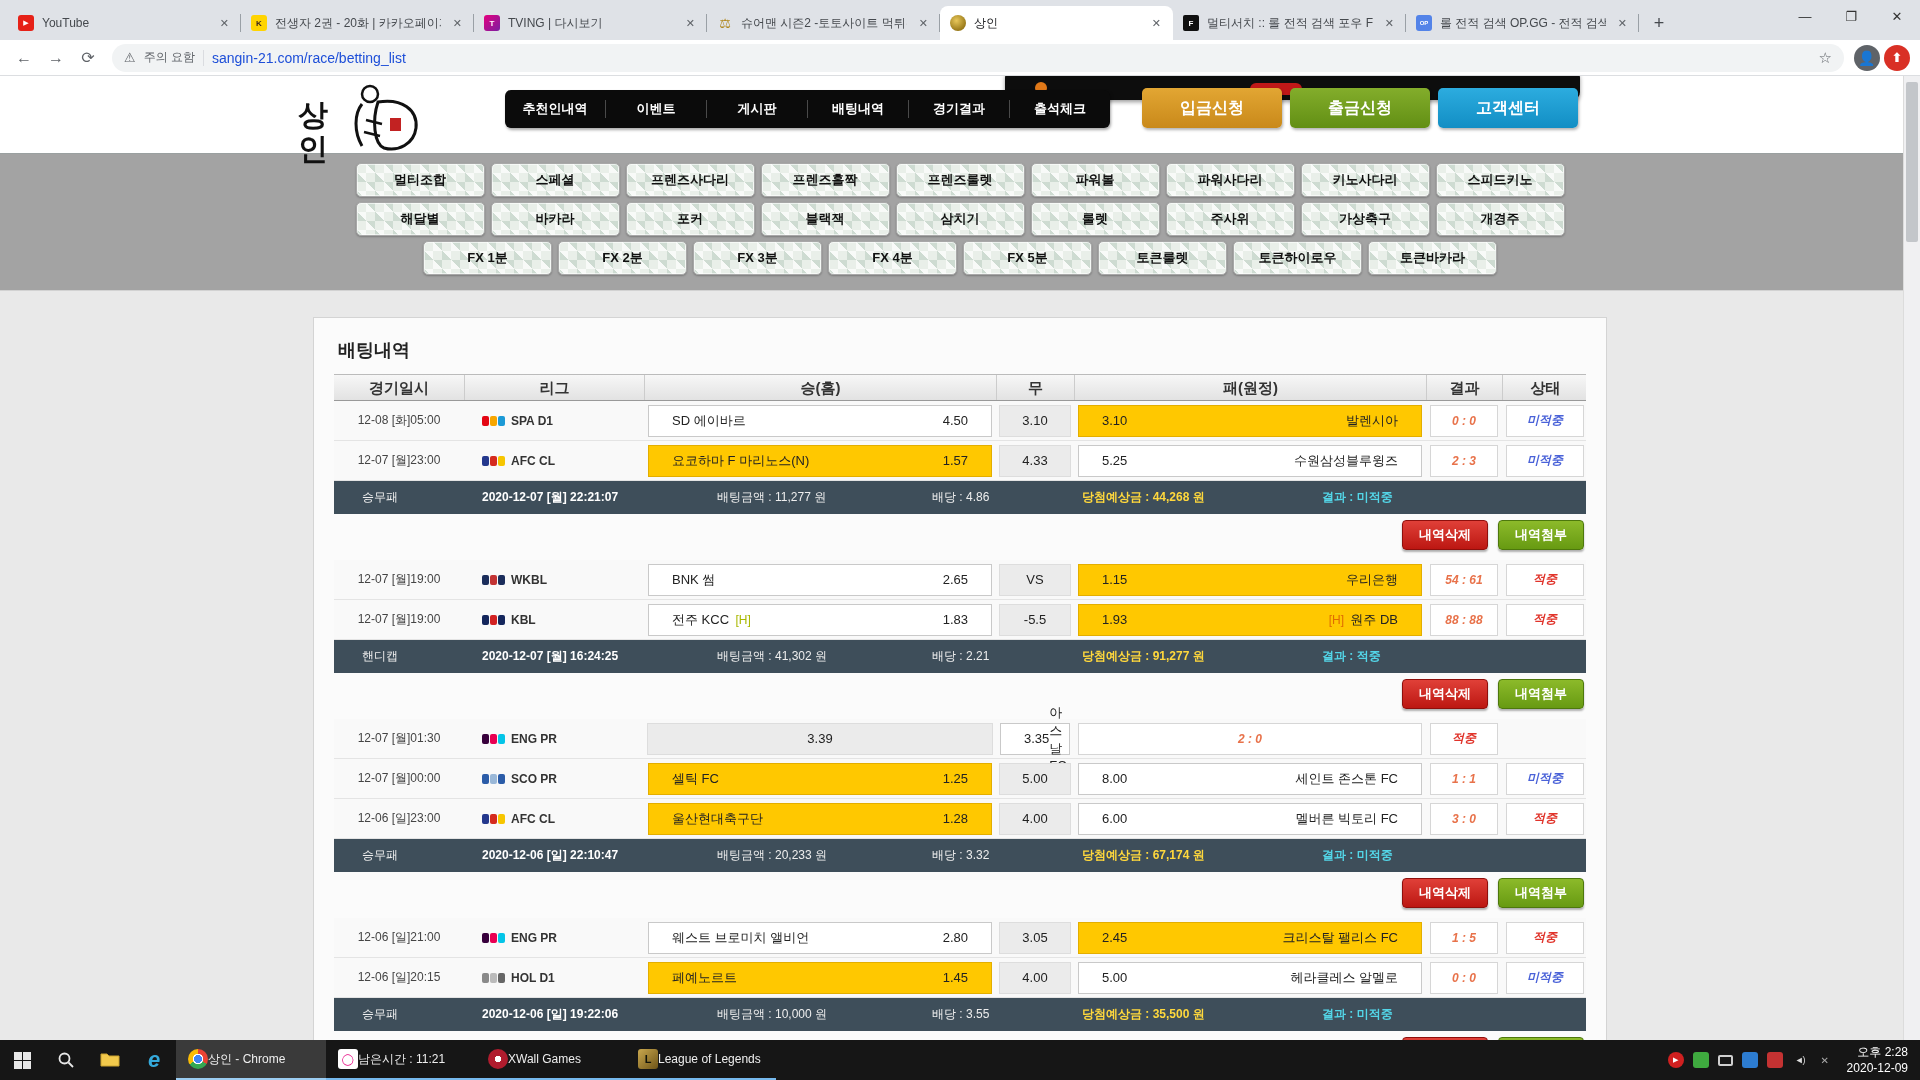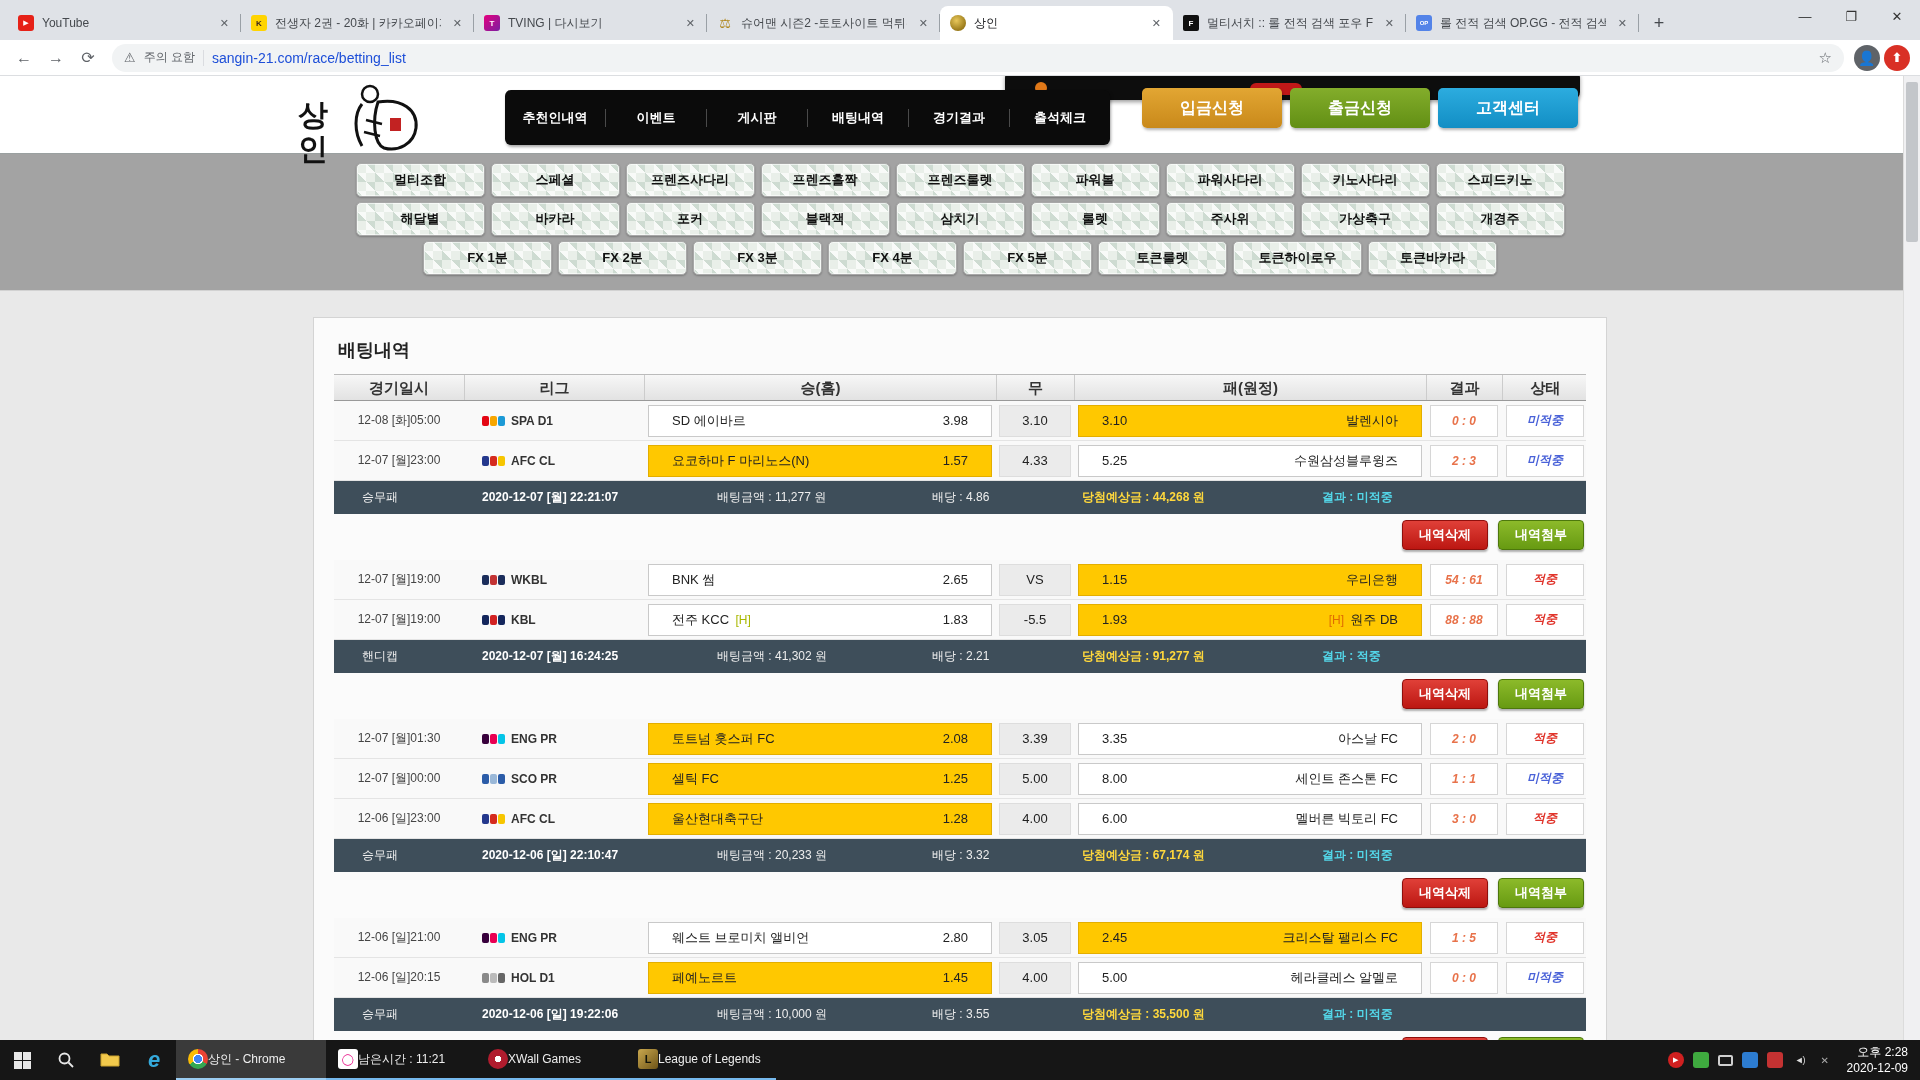--- a/index.html
+++ b/index.html
@@ -40,21 +40,21 @@
   .page { position:relative; height:964px; overflow:hidden; background:#e9e9e9; }
   .vscroll { position:absolute; right:0; top:0; bottom:0; width:17px; background:#f0f0f2; border-left:1px solid #dcdcdc; z-index:40; }
   .vthumb { position:absolute; left:2px; right:2px; top:6px; height:160px; background:#c3c6ca; border-radius:2px; }
 
   .site-header { height:78px; background:#ffffff; border-bottom:1px solid #9aa0a0; position:relative; }
   .logo { position:absolute; left:298px; top:4px; display:flex; align-items:flex-start; gap:4px; }
   .logo-txt { writing-mode:vertical-rl; font-size:30px; font-weight:900; color:#111; letter-spacing:4px; line-height:1; }
   .ticker { position:absolute; left:1005px; right:340px; top:-6px; height:30px; background:#0d0d0d; border-radius:8px; box-shadow:0 2px 4px rgba(0,0,0,.4); }
   .ticker .dot-o { position:absolute; left:30px; top:12px; width:12px; height:12px; border-radius:50%; background:#e07818; }
   .ticker .dot-r { position:absolute; left:245px; top:13px; width:52px; height:12px; border-radius:6px; background:#c01818; }
-  .mainnav { position:absolute; left:505px; top:14px; width:605px; height:55px; background:#0b0b0b; border-radius:6px; display:flex; align-items:center; box-shadow:1px 2px 3px rgba(0,0,0,.35); }
+  .mainnav { position:absolute; left:505px; top:14px; width:605px; height:38px; background:#0b0b0b; border-radius:6px; display:flex; align-items:center; box-shadow:1px 2px 3px rgba(0,0,0,.35); }
   .mainnav .nitem { flex:1; text-align:center; color:#fff; font-size:13px; font-weight:bold; cursor:pointer; white-space:nowrap; }
   .mainnav .nitem:not(:last-child) { border-right:1px solid #4a4a4a; }
   .hbtns { position:absolute; right:342px; top:12px; display:flex; gap:8px; }
   .hbtn { width:140px; height:40px; border:none; border-radius:5px; color:#fff; font-size:16px; font-weight:bold; cursor:pointer; box-shadow:1px 2px 3px rgba(0,0,0,.3); font-family:inherit; }
   .hbtn-deposit { background:linear-gradient(#e2a633,#c9891a); }
   .hbtn-withdraw { background:linear-gradient(#83ad2b,#628f14); }
   .hbtn-cs { background:linear-gradient(#2cacdf,#128ec4); }
 
   .gamemenu { background:#a3a3a3; border-bottom:1px solid #d2d2d2; padding:9px 0 10px; }
   .menurow { display:flex; justify-content:center; gap:6px; margin-bottom:5px; }
@@ -276,21 +276,21 @@
                 <span class="licon">
                   <i style="background: rgb(228, 6, 19);"></i>
                   <i style="background: rgb(247, 166, 0);"></i>
                   <i style="background: rgb(28, 154, 214);"></i>
                 </span>
                 <span>SPA D1</span>
               </div>
               <div>
                 <div class="obox">
                   <span>SD 에이바르</span>
-                  <span>3.98</span>
+                  <span>4.50</span>
                 </div>
               </div>
               <div>
                 <div class="dbox">3.10</div>
               </div>
               <div>
                 <div class="obox hl">
                   <span>3.10</span>
                   <span>발렌시아</span>
                 </div>
@@ -436,26 +436,20 @@
           <div class="bgroup">
             <div class="brow">
               <div class="c-time">12-07 [월]01:30</div>
               <div class="c-league">
                 <span class="licon">
                   <i style="background: rgb(56, 0, 60);"></i>
                   <i style="background: rgb(233, 0, 82);"></i>
                   <i style="background: rgb(4, 197, 232);"></i>
                 </span>
                 <span>ENG PR</span>
-              </div>
-              <div>
-                <div class="obox hl">
-                  <span>토트넘 홋스퍼 FC</span>
-                  <span>2.08</span>
-                </div>
               </div>
               <div>
                 <div class="dbox">3.39</div>
               </div>
               <div>
                 <div class="obox">
                   <span>3.35</span>
                   <span>아스날 FC</span>
                 </div>
               </div>

